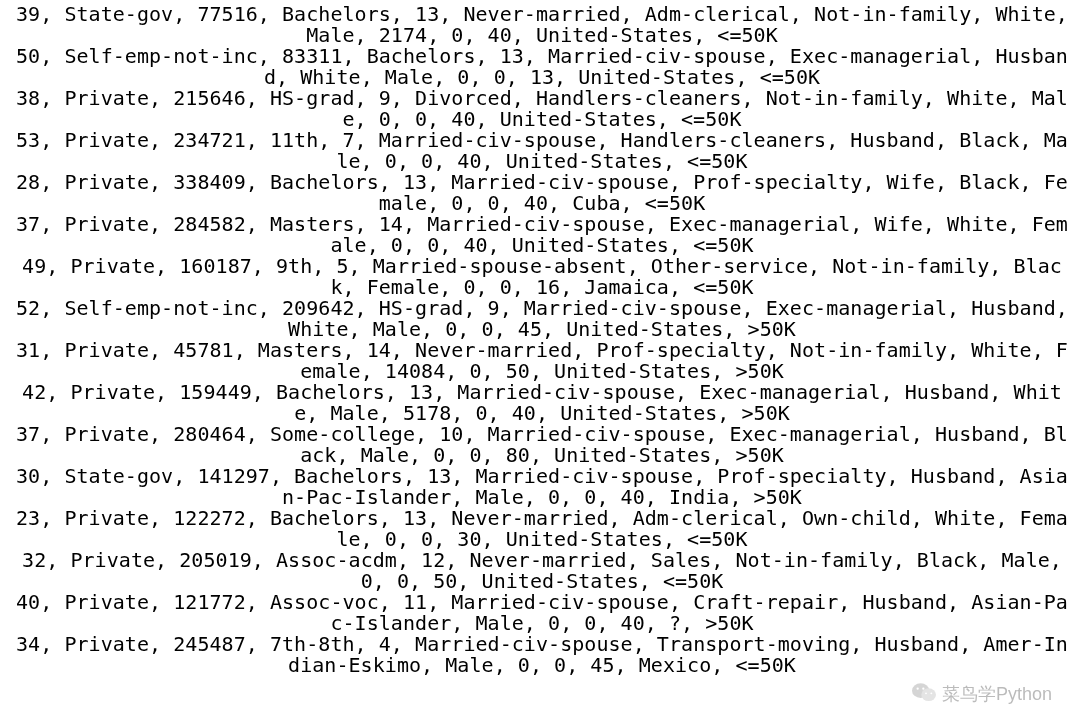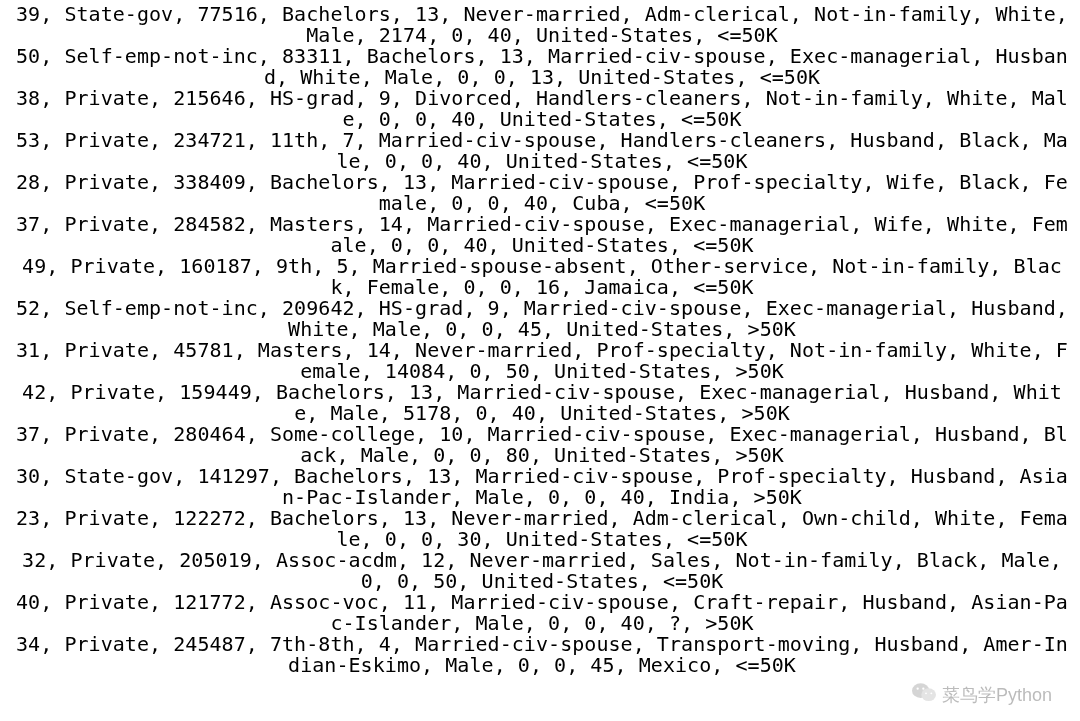--- a/index.html
+++ b/index.html
@@ -20,21 +20,20 @@
     word-break: break-all;
     padding: 4px 8px 15px 12px;
     letter-spacing: 0.05px;
     text-align: center;
   }
   .watermark {
     position: absolute;
     right: 28px;
     bottom: 14px;
     display: flex;
-    align-items: center;
     gap: 6px;
     opacity: 0.45;
     font-family: sans-serif;
     font-size: 18px;
     color: #6a6a6a;
     pointer-events: none;
   }
   .watermark svg {
     width: 24px;
     height: 20px;

